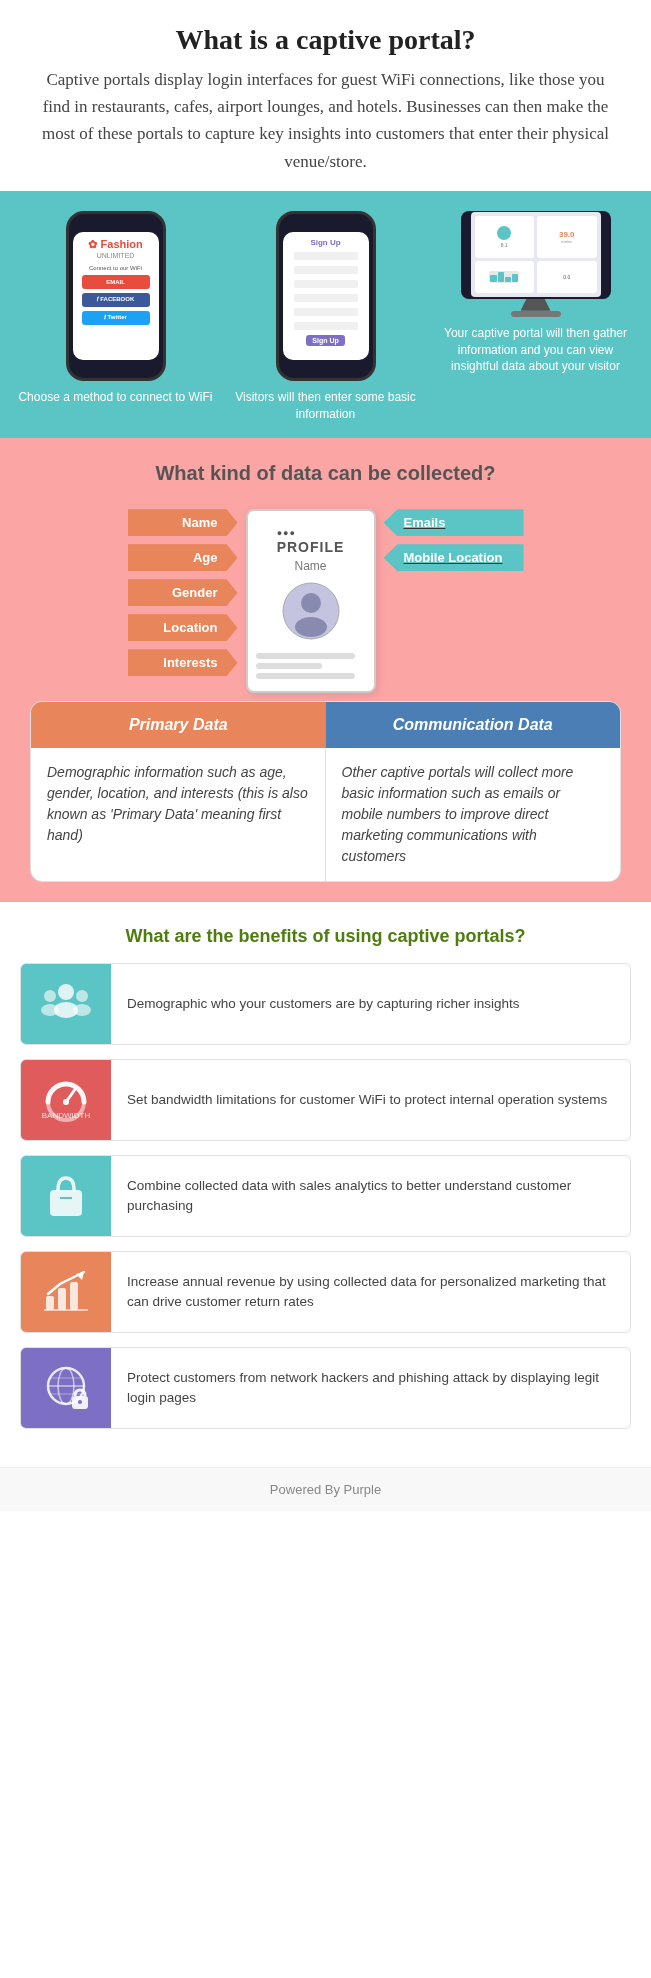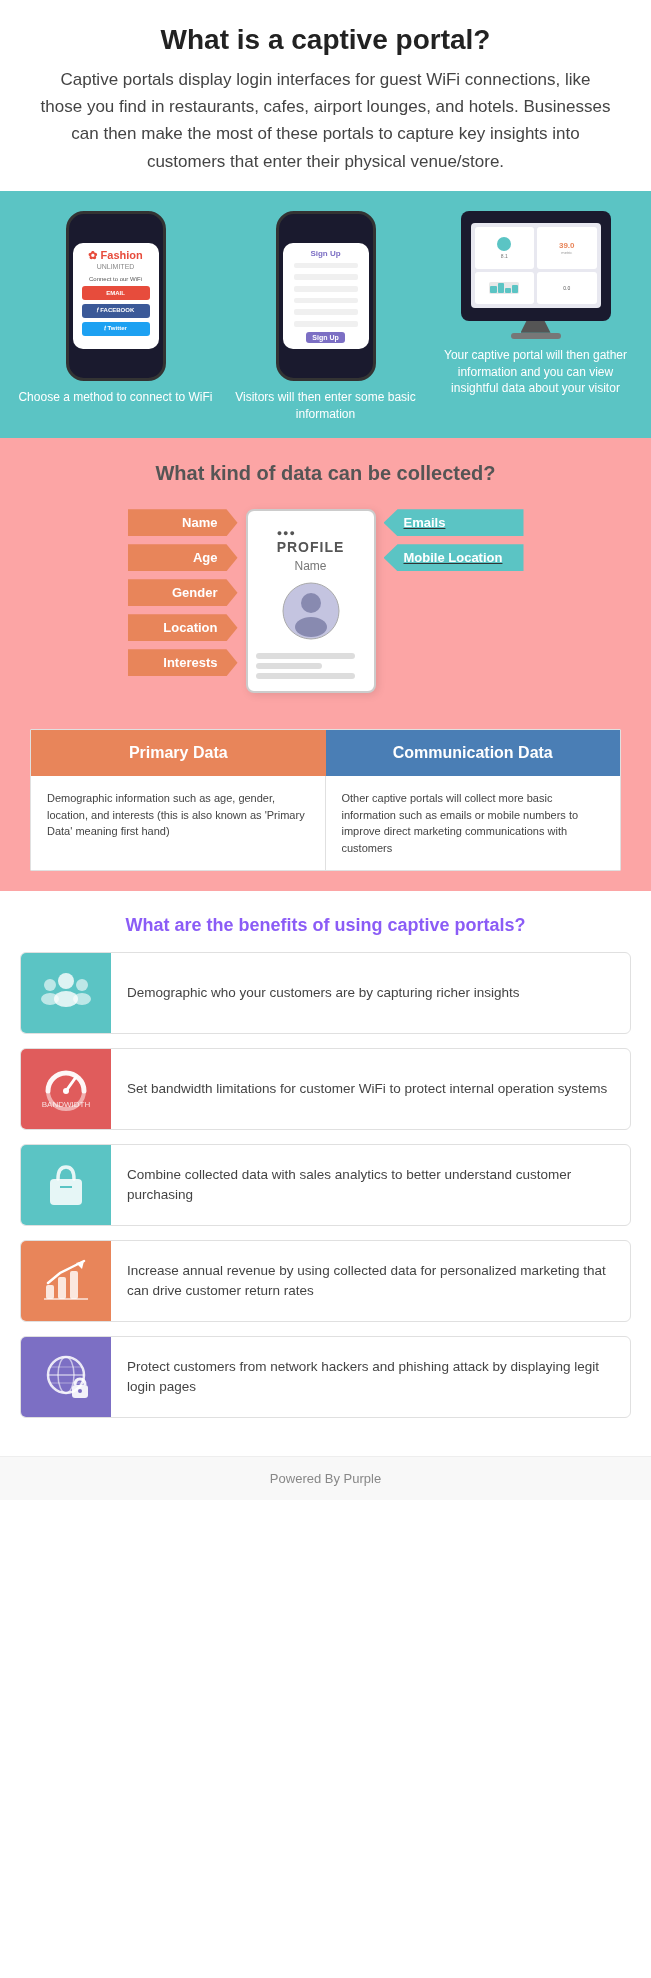--- a/index.html
+++ b/index.html
@@ -8,20 +8,21 @@
       width: 651px;
       background: #fff;
       color: #333;
     }
 
     
     .header {
       text-align: center;
       padding: 24px 40px 16px;
       background: #fff;
+      font-family: Liberation Serif, serif;
     }
     .header h1 {
       font-size: 28px;
       font-weight: 700;
       color: #222;
     }
     .header p {
       font-size: 17px;
       color: #444;
       line-height: 1.6;
@@ -58,21 +59,21 @@
       flex-direction: column;
       align-items: center;
       justify-content: center;
       overflow: hidden;
       position: relative;
       border: 3px solid #333;
     }
     .phone-screen {
       background: #fff;
       width: 86px;
-      height: 106px;
+      height: 128px;
       border-radius: 10px;
       display: flex;
       flex-direction: column;
       align-items: center;
       padding: 6px 4px;
       gap: 4px;
     }
     .phone-brand {
       font-size: 9px;
       font-weight: 700;
@@ -123,21 +124,21 @@
     .signup-title {
       font-size: 8px;
       font-weight: 700;
       color: #7c6fc4;
     }
 
     .monitor-mockup {
       background: #1a1a2e;
       border-radius: 8px;
       width: 150px;
-      height: 110px;
+      height: 88px;
       display: flex;
       flex-direction: column;
       align-items: center;
       justify-content: center;
       position: relative;
     }
     .monitor-screen {
       background: #e8e8f0;
       width: 130px;
       height: 85px;
@@ -280,51 +281,52 @@
       font-weight: 600;
       padding: 6px 12px 6px 20px;
       clip-path: polygon(10% 0%, 100% 0%, 100% 100%, 10% 100%, 0% 50%);
       min-width: 140px;
     }
 
     
     .data-table {
       display: grid;
       grid-template-columns: 1fr 1fr;
-      margin-top: 36px;
+      margin-top: 8px;
       border: 1px solid #e0e0e0;
-      border-radius: 1px;
+      border-radius: 12px;
       overflow: hidden;
+      font-style: italic;
     }
     .data-col-header {
       padding: 14px;
       text-align: center;
       font-size: 16px;
       font-weight: 700;
       color: #fff;
     }
     .data-col-header.primary { background: #e8855a; }
     .data-col-header.communication { background: #4a7eb5; }
     .data-col-body {
       padding: 14px 16px;
-      font-size: 11px;
+      font-size: 14px;
       color: #444;
       line-height: 1.5;
       background: #fff;
     }
     .data-col-body.left { border-right: 1px solid #e0e0e0; }
 
     
     .benefits-section {
       background: #fff;
       padding: 24px 20px;
     }
     .benefits-title {
       font-size: 18px;
-      color: #8b5cf6;
+      color: #4d7c0f;
       text-align: center;
       font-weight: 600;
       margin-bottom: 16px;
     }
     .benefit-item {
       display: flex;
       align-items: center;
       border: 1.5px solid #e0e0e0;
       border-radius: 6px;
       margin-bottom: 14px;

